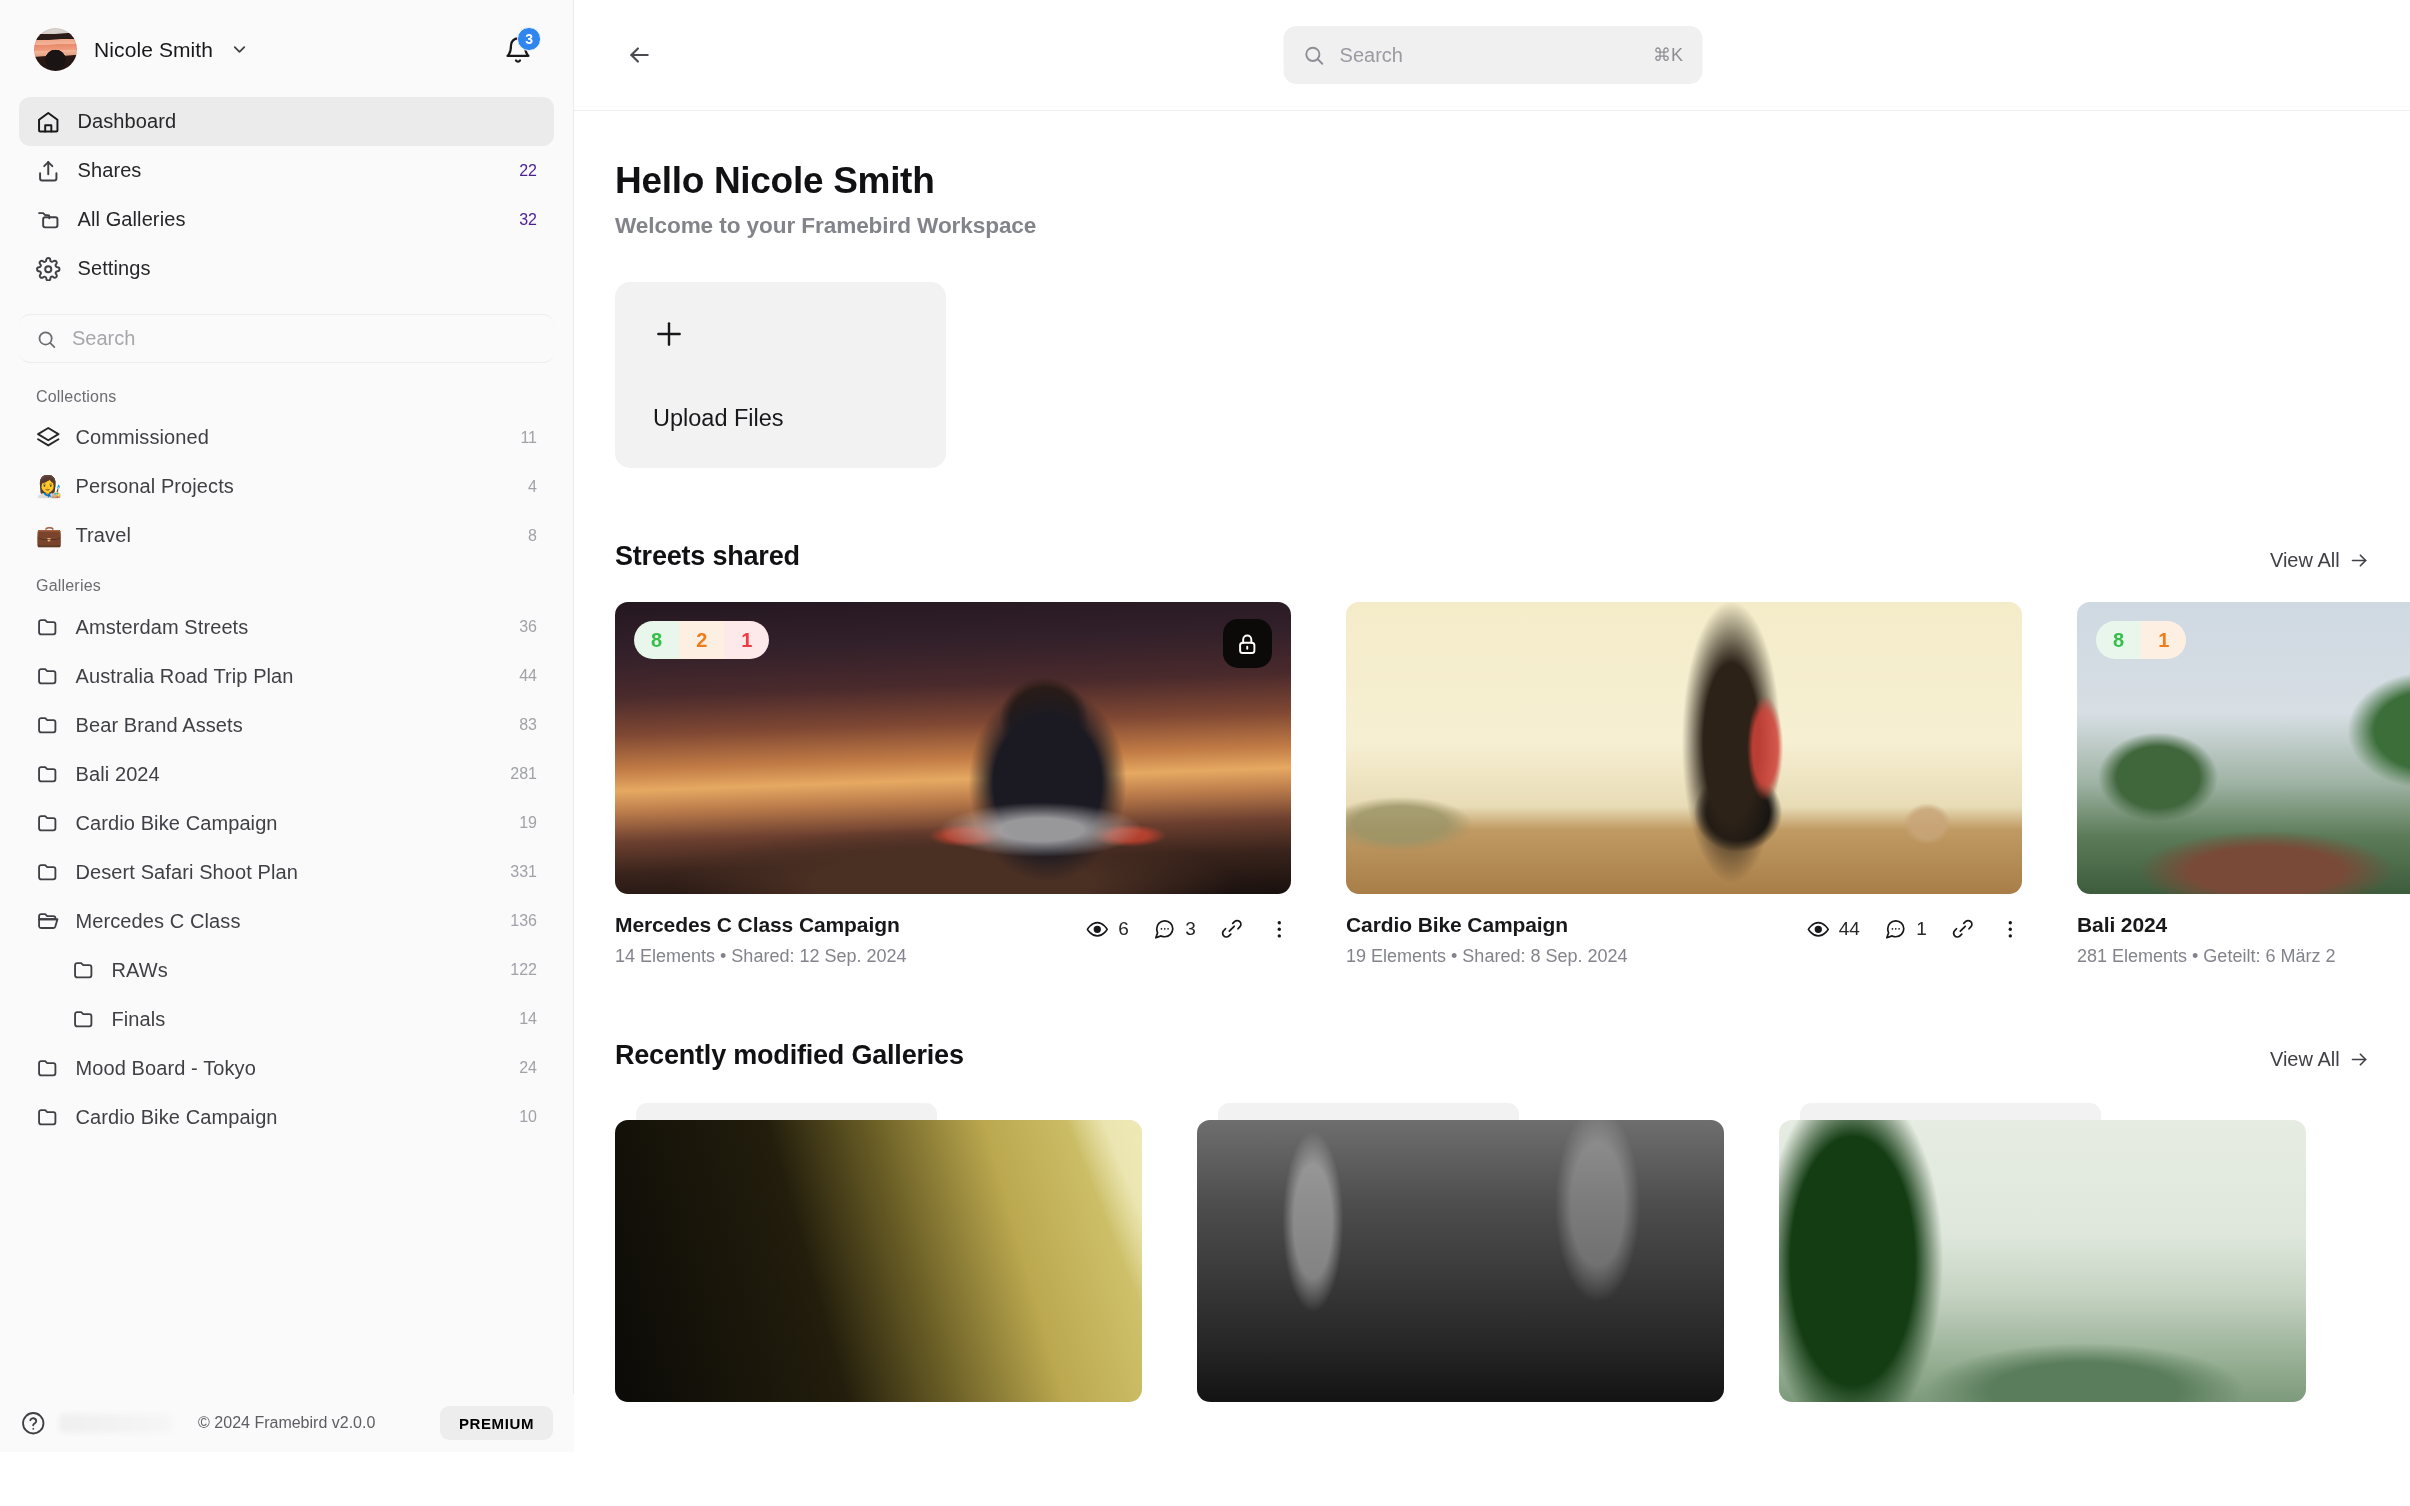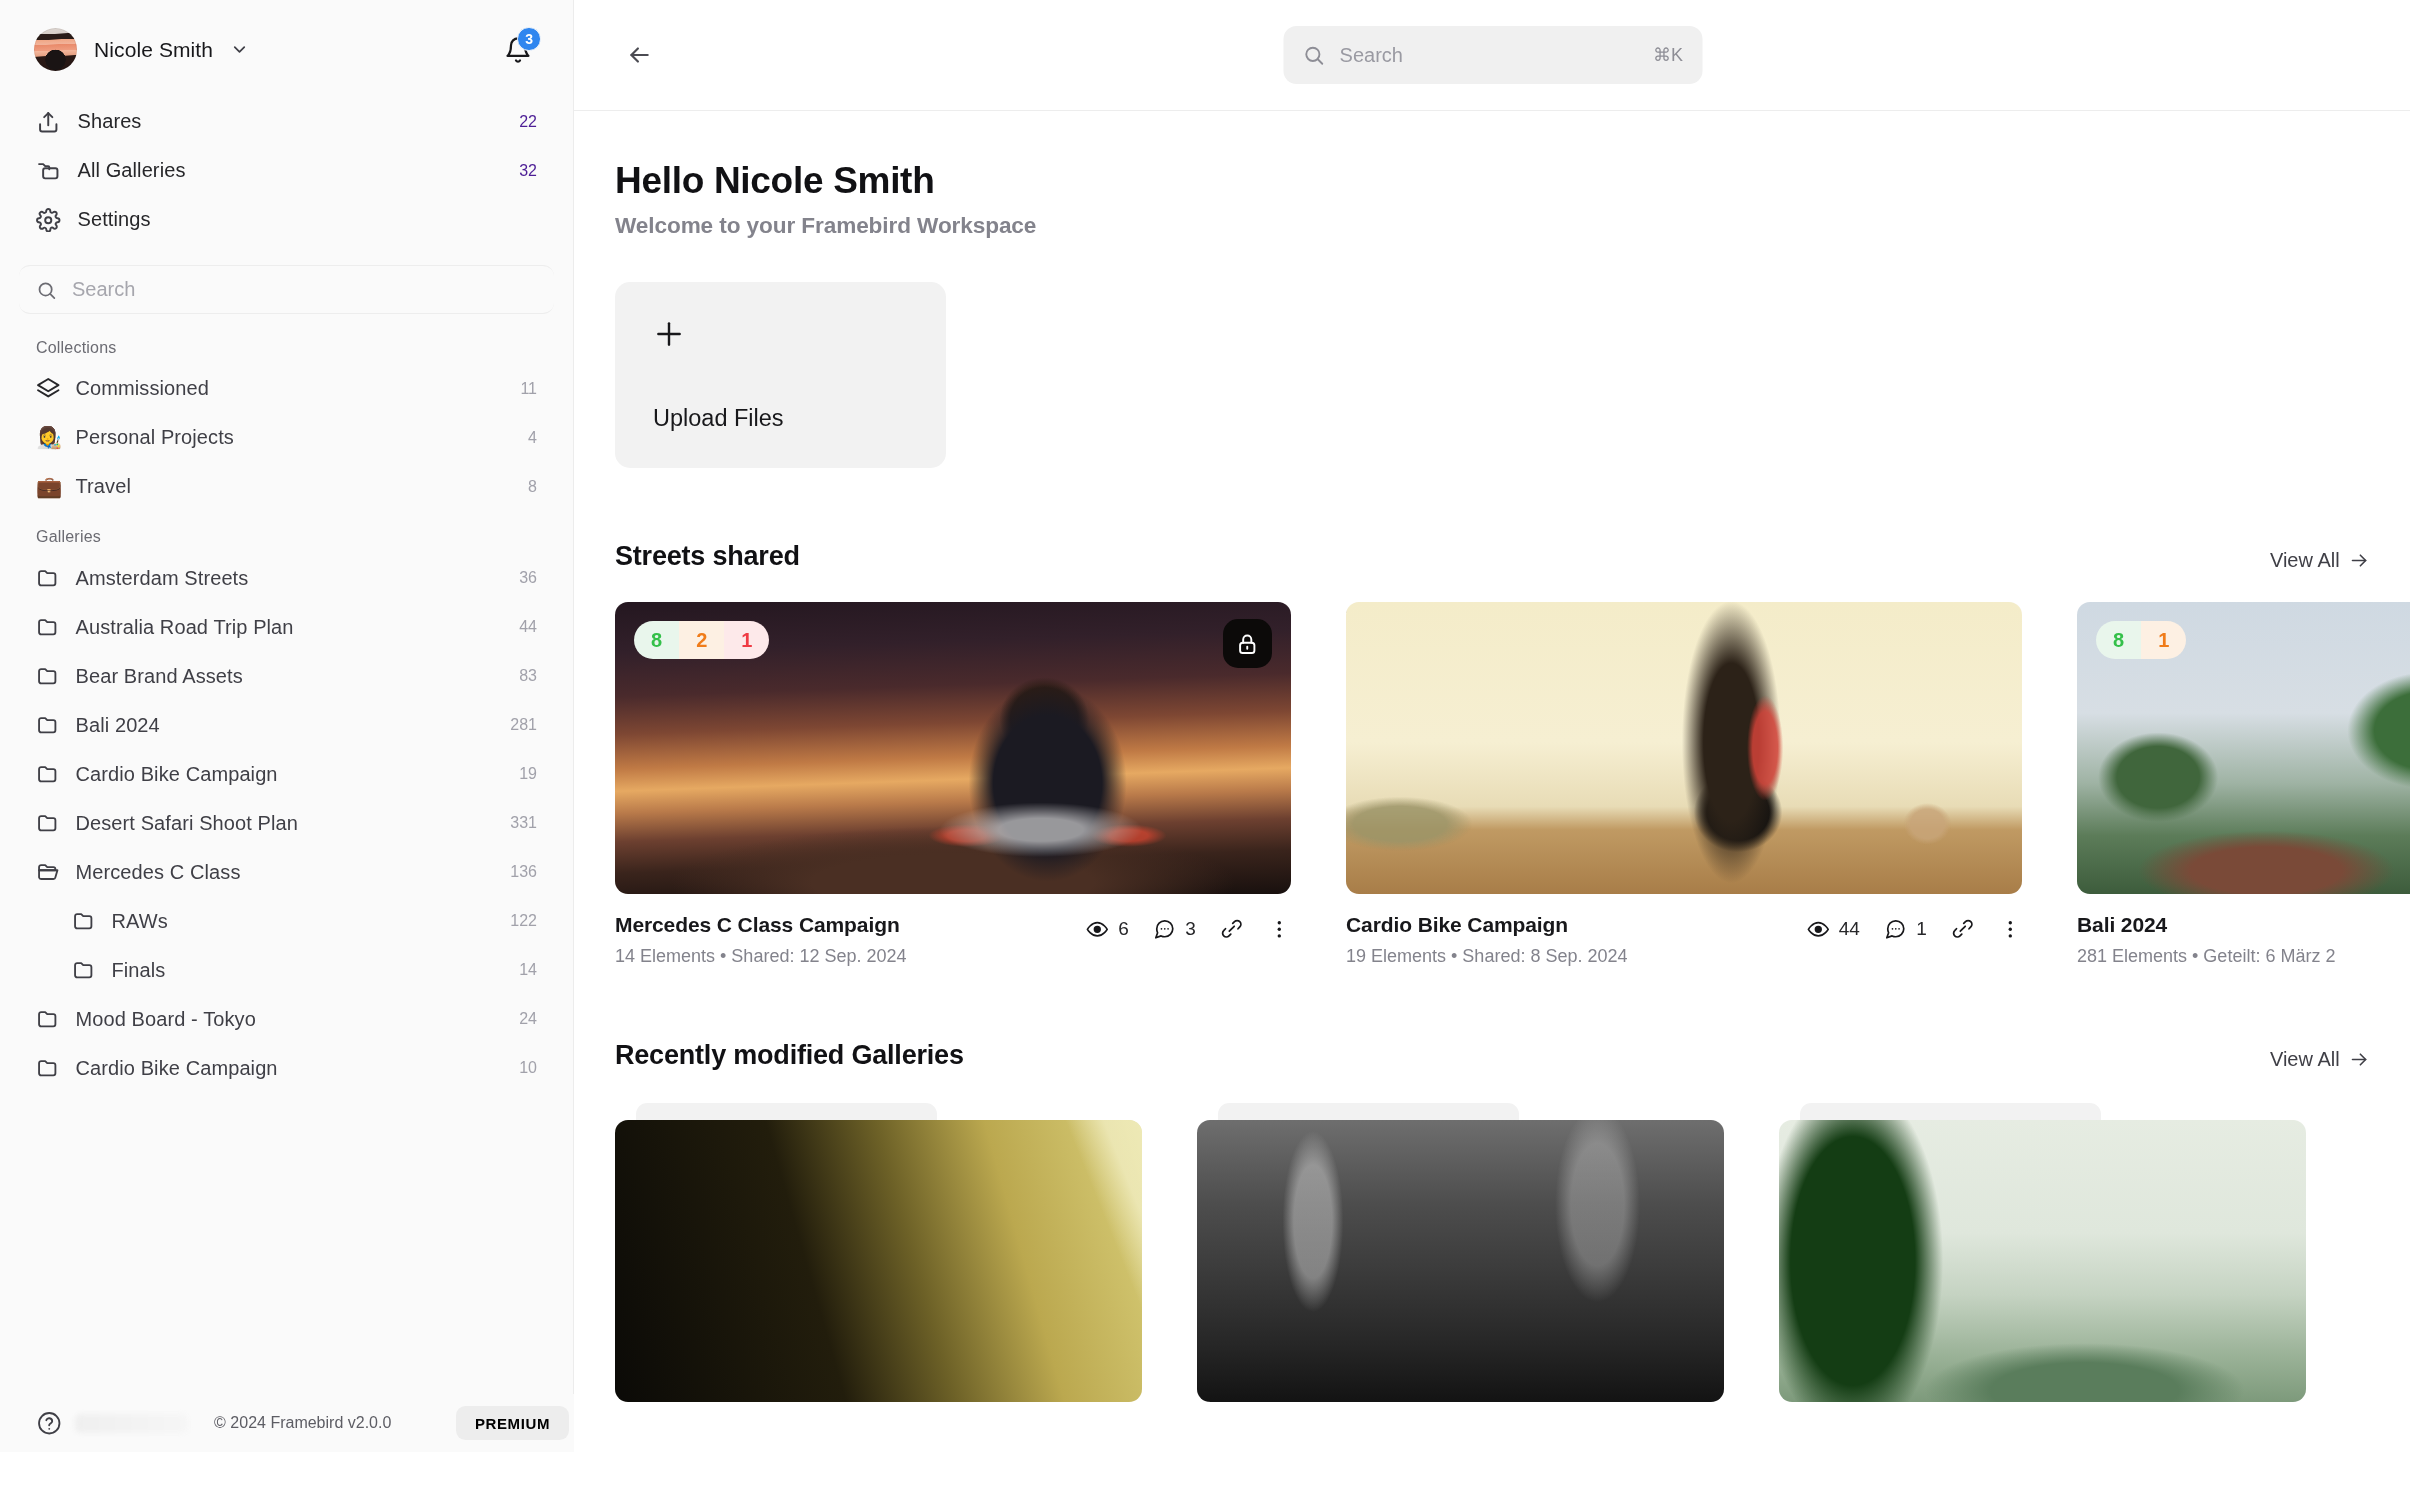--- a/index.html
+++ b/index.html
@@ -89,21 +89,21 @@
     height: 49px; padding: 0 17px; border-radius: 11.3px;
     cursor: pointer; color: #3f3f46;
   }
   .tree-item .emoji { font-size: 21px; width: 24.5px; text-align:center; flex:none; }
   .tree-item .label { font-size: 20px; flex: 1; letter-spacing: 0.1px; }
   .tree-item .count { font-size: 16px; color: #a1a1aa; }
   .tree-item.nested { padding-left: 53px; }
   .tree-item svg { flex: none; }
 
   .sb-footer {
-    position: absolute; left: 16px; bottom: 0; width: 574px;
+    position: absolute; left: 0; bottom: 0; width: 574px;
     height: 58px; display: flex; align-items: center;
     padding: 0 21px; gap: 13px;
     background: #fafafa;
   }
   .sb-footer .ghost {
     width: 113px; height: 19px; border-radius: 5.6px;
     background: linear-gradient(90deg,#efefef,#f6f6f6);
     filter: blur(2.8px); flex: none;
   }
   .copyright { font-size: 16px; color: #5d5d64; flex: 1; text-align: center; margin-left:-38px;}
@@ -283,20 +283,28 @@
       <div class="bell-wrap">
         <svg width="28" height="28" viewBox="0 0 24 24" fill="none" stroke="#18181b" stroke-width="1.9" stroke-linecap="round" stroke-linejoin="round">
           <path d="M18 8A6 6 0 0 0 6 8c0 7-3 9-3 9h18s-3-2-3-9"></path>
             <path d="M13.73 21a2 2 0 0 1-3.46 0"></path>
         </svg>
         <div class="bell-badge">3</div>
       </div>
     </div>
 
     <nav class="nav">
+      <div class="nav-item active">
+        <svg width="24.5" height="24.5" viewBox="0 0 24 24" fill="none" stroke="#18181b" stroke-width="1.9" stroke-linecap="round" stroke-linejoin="round">
+            <path d="M3 9.5 12 3l9 6.5V20a1 1 0 0 1-1 1H4a1 1 0 0 1-1-1z"></path>
+            <path d="M9 21v-6h6v6"></path>
+          </svg>
+        <span class="label">Dashboard</span>
+        <span class="count"></span>
+      </div>
       <div class="nav-item">
         <svg width="24.5" height="24.5" viewBox="0 0 24 24" fill="none" stroke="#3f3f46" stroke-width="1.9" stroke-linecap="round" stroke-linejoin="round">
             <path d="M4 14v5a2 2 0 0 0 2 2h12a2 2 0 0 0 2-2v-5"></path>
             <polyline points="16 7 12 3 8 7"></polyline>
             <line x1="12" y1="3" x2="12" y2="15"></line>
           </svg>
         <span class="label">Shares</span>
         <span class="count">22</span>
       </div>
       <div class="nav-item">

